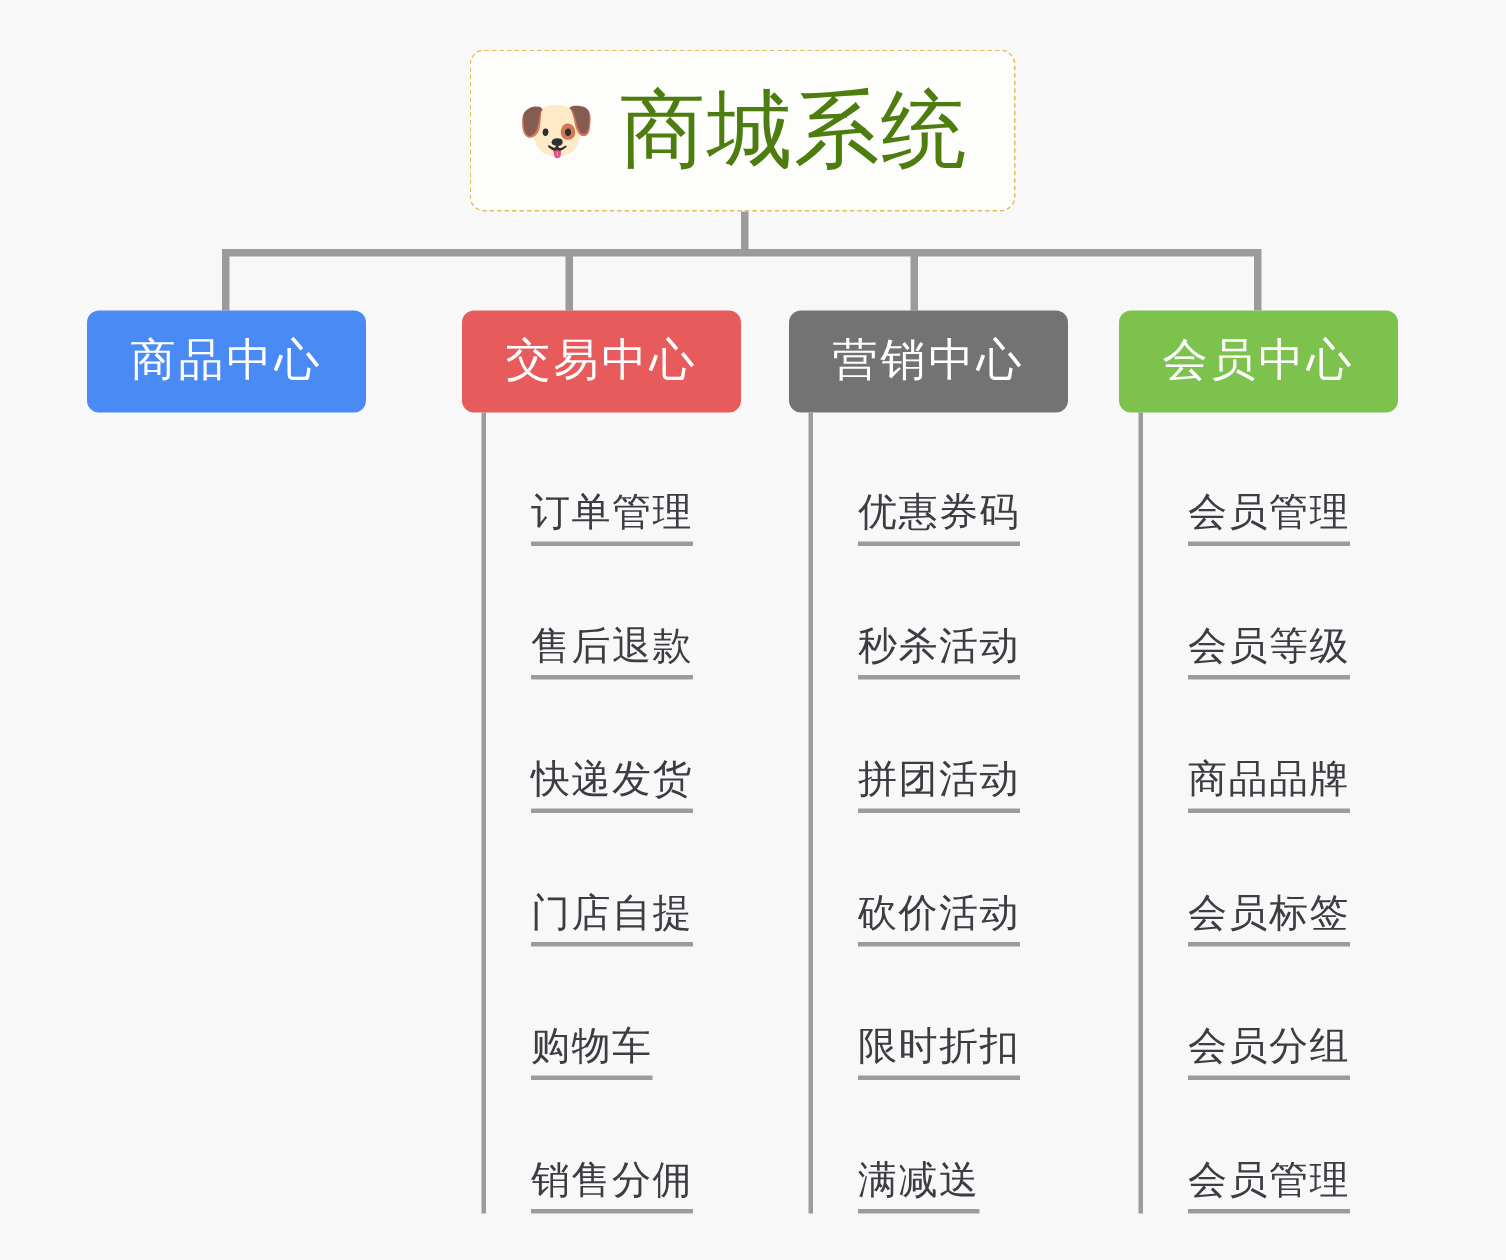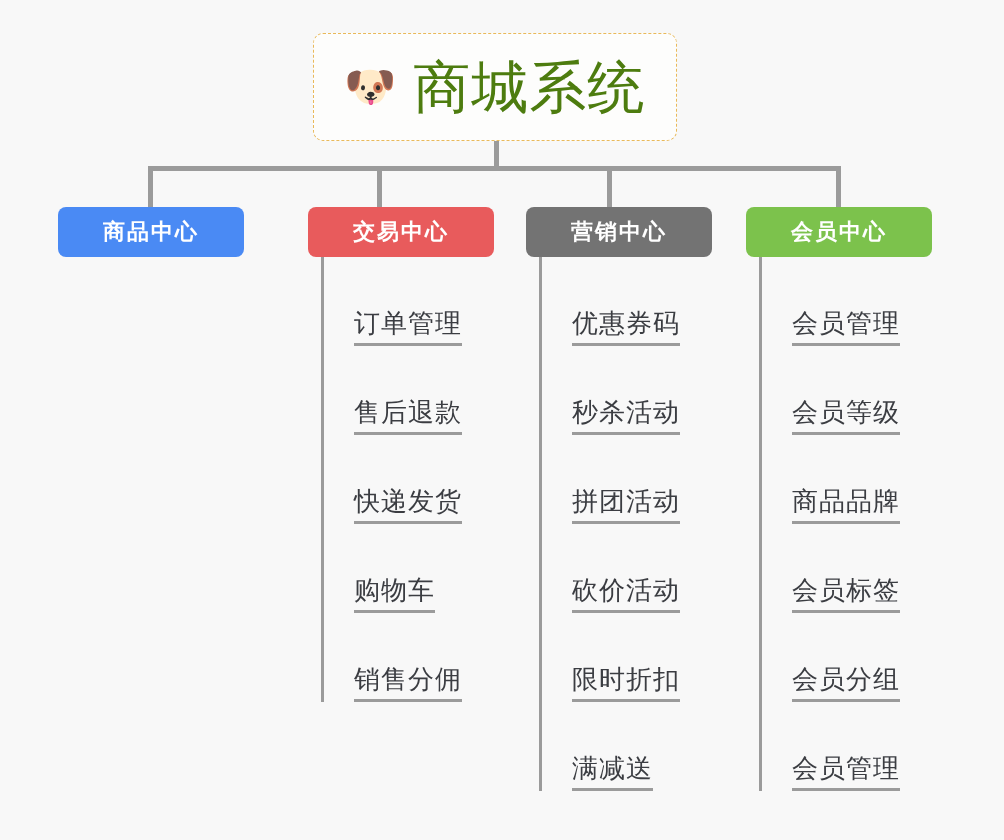--- a/index.html
+++ b/index.html
@@ -72,30 +72,29 @@
     height: 41px;
   }
 
   
   .column {
     position: absolute;
     top: 207px;
     width: 186px;
   }
   .col-header {
-    height: 50px;
+    height: 68px;
     border-radius: 8px;
     display: flex;
     align-items: center;
     justify-content: center;
     color: #ffffff;
-    font-size: 22px;
+    font-size: 30px;
     letter-spacing: 2px;
     line-height: 1;
-    font-weight: bold;
   }
 
   
   .leaf-list {
     position: relative;
     margin-left: 13px;
     border-left: 3px solid #9b9b9b;
     padding-top: 3px;
   }
   .leaf-item {
@@ -143,20 +142,23 @@
       <div class="leaf-item">
           <span class="leaf-label">订单管理</span>
         </div>
       <div class="leaf-item">
           <span class="leaf-label">售后退款</span>
         </div>
       <div class="leaf-item">
           <span class="leaf-label">快递发货</span>
         </div>
       <div class="leaf-item">
+          <span class="leaf-label">门店自提</span>
+        </div>
+      <div class="leaf-item">
           <span class="leaf-label">购物车</span>
         </div>
       <div class="leaf-item">
           <span class="leaf-label">销售分佣</span>
         </div>
     </div>
   </div>
 
   <div class="column" style="left:526px">
     <div class="col-header" style="background:#737373">营销中心</div>

